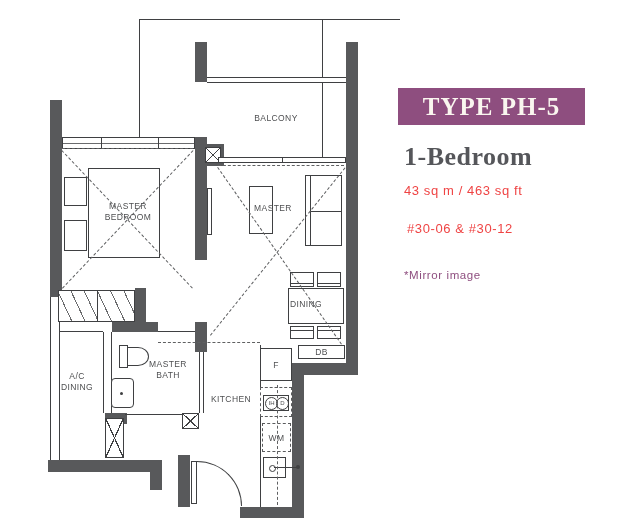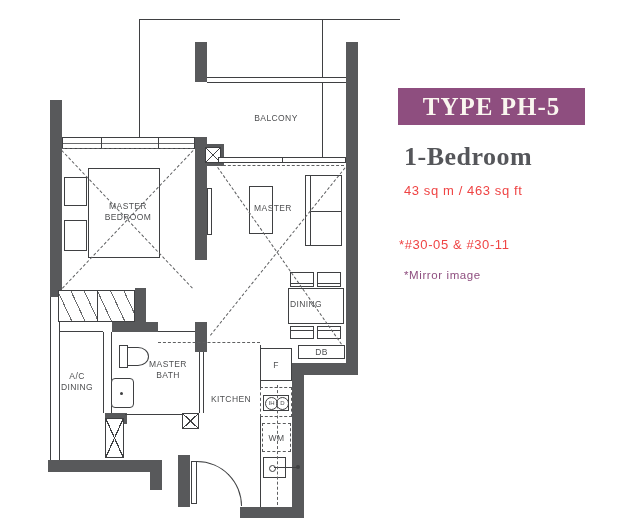--- a/index.html
+++ b/index.html
@@ -159,16 +159,16 @@
   </div>
   <div class="lbl" style="left:203px;top:394px;width:56px;">KITCHEN</div>
   <div class="lbl" style="left:52px;top:371px;width:50px;">
     <span>A/C</span><br>
     <span>DINING</span>
   </div>
 
   <div class="panel-type" style="background:#8e4e7f;">TYPE PH-5</div>
   <div class="panel-h1">1-Bedroom</div>
   <div class="panel-txt" style="left:404px;top:183px;">43 sq m / 463 sq ft</div>
-  <div class="panel-txt" style="left:399px;top:237px;">*#30-05 &amp; #30-11</div>
+  <div class="panel-txt" style="left:407px;top:221px;">#30-06 &amp; #30-12</div>
   <div class="panel-txt" style="left:404px;top:269px;font-size:11.5px;color:#8e4e7f;">*Mirror image</div>
 
 </div>
 
 </body></html>

